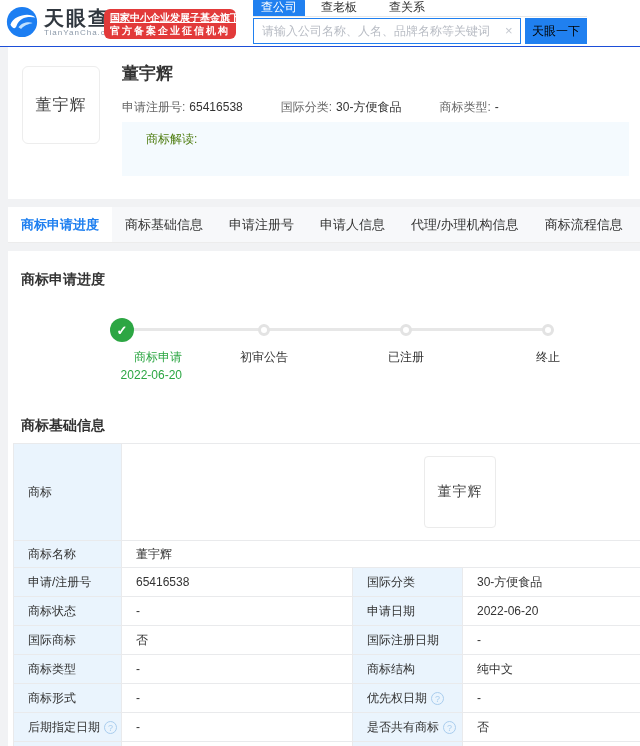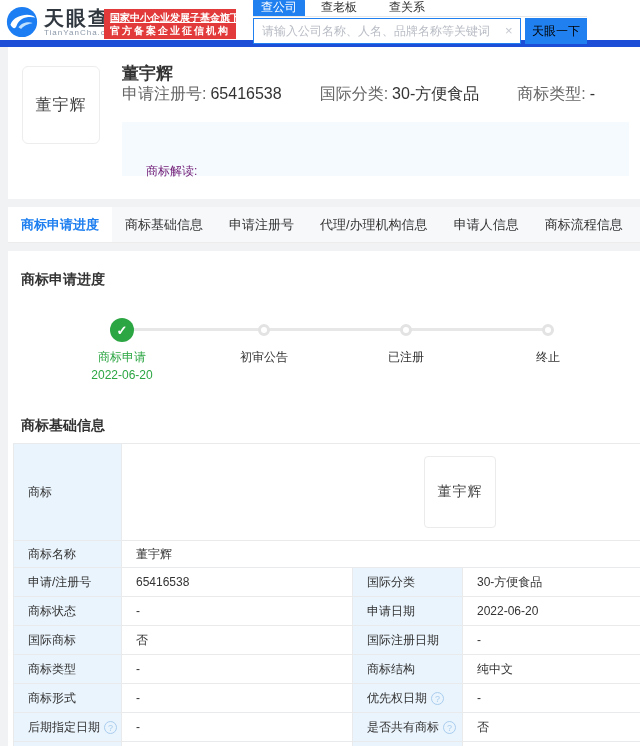--- a/index.html
+++ b/index.html
@@ -7,30 +7,30 @@
   body {
     font-family:"Liberation Sans", sans-serif;
     background:#f1f2f4;
     overflow:hidden;
     position:relative;
     color:#333;
   }
   
   .header {
     position:relative; width:640px; height:47px; background:#fff;
-    border-bottom:7px solid #1d4ed8;
+    border-bottom:1px solid #1d4ed8;
   }
   .logo { position:absolute; left:6px; top:6px; display:flex; cursor:pointer; }
   .logo-icon { width:32px; height:32px; }
   .logo-text { margin-left:6px; }
   .brand { font-size:20px; font-weight:bold; color:#30373f; letter-spacing:2px; line-height:24px; }
   .domain { font-size:8px; color:#8b98a8; letter-spacing:1px; margin-top:-2px; }
   .badge {
     position:absolute; left:104px; top:9px; width:132px; height:30px;
-    background:#e23a3a; color:#fff; border-radius:0;
+    background:#e23a3a; color:#fff; border-radius:6px;
     padding:2px 6px; text-align:center;
   }
   .badge-line1 { font-size:10px; font-weight:bold; text-decoration:underline; line-height:13px; white-space:nowrap; }
   .badge-line2 { font-size:10px; font-weight:bold; letter-spacing:2px; line-height:13px; white-space:nowrap; }
   .search { position:absolute; left:253px; top:1px; width:334px; }
   .search-tabs { height:16px; border-bottom:1px solid #e8e8e8; display:flex; align-items:flex-end; }
   .search-tab { font-size:12px; color:#333; margin-right:16px; padding:1px 8px 2px 8px; cursor:pointer; line-height:14px; }
   .search-tab.active { background:#2080f0; color:#fff; margin-right:8px; border-radius:2px 2px 0 0; }
   .search-row { position:relative; margin-top:1px; display:flex; }
   .search-input {
@@ -46,29 +46,29 @@
   
   .card { background:#fff; margin-left:8px; width:790px; }
   .summary { position:relative; height:152px; }
   .tm-box {
     position:absolute; left:14px; top:19px; width:78px; height:78px;
     border:1px solid #ededed; border-radius:6px; background:#fff;
     display:flex; align-items:center; justify-content:center;
     font-family:"Liberation Serif", serif; font-size:16px; color:#444; letter-spacing:1px;
   }
   .tm-title { position:absolute; left:114px; top:15px; font-size:17px; font-weight:bold; color:#333; }
-  .tm-fields { position:absolute; left:114px; top:37px; display:flex; font-size:16px; }
+  .tm-fields { position:absolute; left:114px; top:52px; display:flex; font-size:12px; }
   .tm-field { margin-right:38px; }
   .tm-field .lbl { color:#666; }
   .tm-field .val { color:#333; margin-left:4px; }
   .note-box {
     position:absolute; left:114px; top:75px; width:507px; height:54px;
     background:#f4fafe; padding:9px 14px; font-size:12px;
   }
-  .note-title { color:#701a75; margin-left:10px;margin-top:32px; }
+  .note-title { color:#4d7c0f; margin-left:10px; }
   .note-line { color:#666; margin-top:6px; }
   .note-line .marker { margin-right:6px; color:#666; }
   
   .gap { height:8px; background:#f1f2f4; }
   
   .tabbar {
     margin-left:8px; width:790px; height:36px; background:#f7f8fa;
     display:flex; border-bottom:1px solid #ececec;
   }
   .tab { font-size:13px; color:#333; line-height:35px; padding:0 13px; cursor:pointer; white-space:nowrap; }
@@ -83,21 +83,21 @@
     position:absolute; top:67px; width:24px; height:24px; border-radius:50%;
     background:#2CA643; color:#fff; font-size:13px; font-weight:bold;
     display:flex; align-items:center; justify-content:center;
   }
   .step-pending {
     position:absolute; top:73px; width:12px; height:12px; border-radius:50%;
     background:#fff; border:3px solid #e3e3e3;
   }
   .step-caption { position:absolute; top:97px; width:120px; text-align:center; font-size:12px; line-height:18px; }
   .step-caption .s-label { color:#333; }
-  .step-caption.done .s-label, .step-caption.done .s-date { color:#2CA643; }
+  .step-caption.done .s-label, .step-caption.done .s-date { color:#2CA643;text-align:right; }
   
   .info-table {
     position:absolute; left:5px; top:192px; width:785px;
     border-collapse:collapse; table-layout:fixed; font-size:12px; color:#333;
   }
   .info-table td { border:1px solid #e9eaec; padding:0 0 0 14px; }
   .info-table td.lbl { background:#eaf4fd; }
   .row-img { height:97px; }
   .row-name { height:27px; }
   .row-std { height:29px; }
@@ -166,22 +166,22 @@
     <div class="note-title">商标解读:</div>
   </div>
 </div>
 
 <div class="gap"></div>
 
 <div class="tabbar">
   <span class="tab active">商标申请进度</span>
   <span class="tab">商标基础信息</span>
   <span class="tab">申请注册号</span>
+  <span class="tab">申请人信息</span>
   <span class="tab">代理/办理机构信息</span>
-  <span class="tab">申请人信息</span>
   <span class="tab">商标流程信息</span>
 
 </div>
 
 <div class="gap"></div>
 
 <div class="card main">
 
   <div class="sec-heading h1">商标申请进度</div>
 

